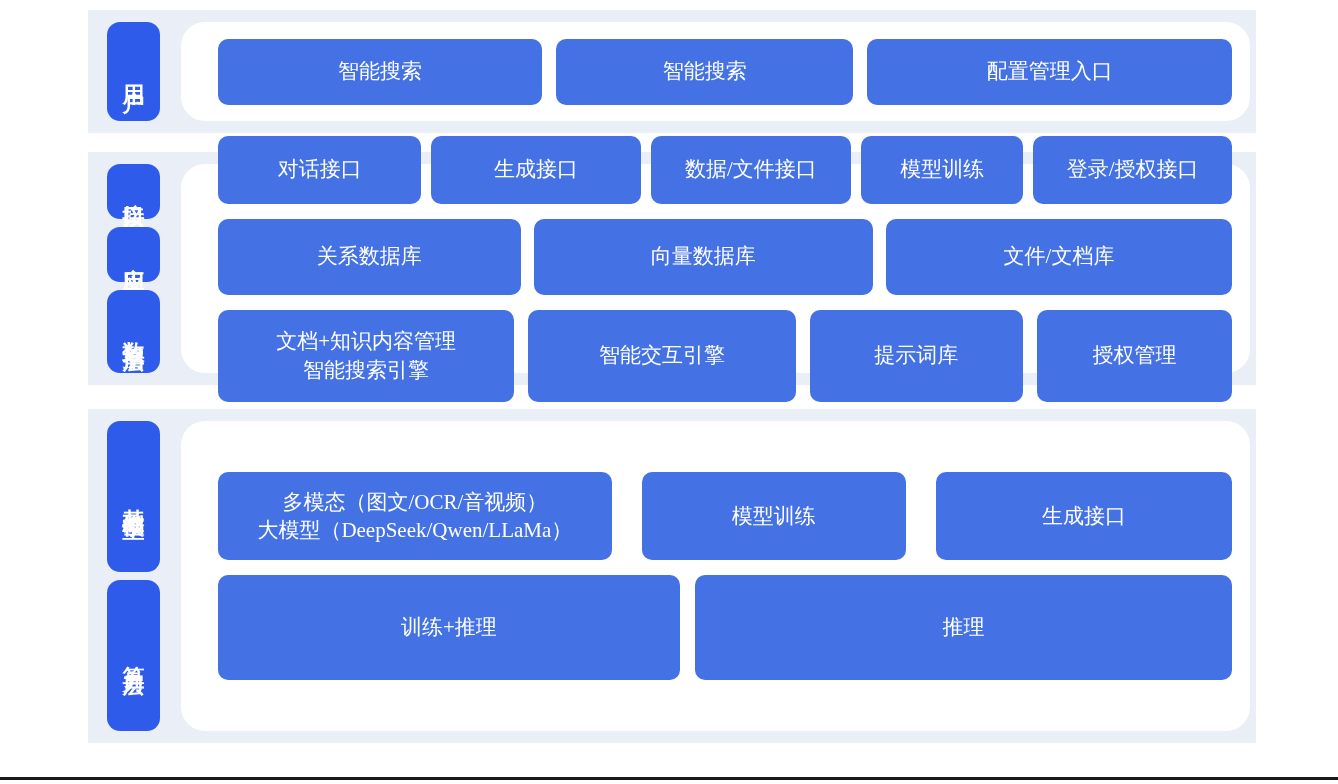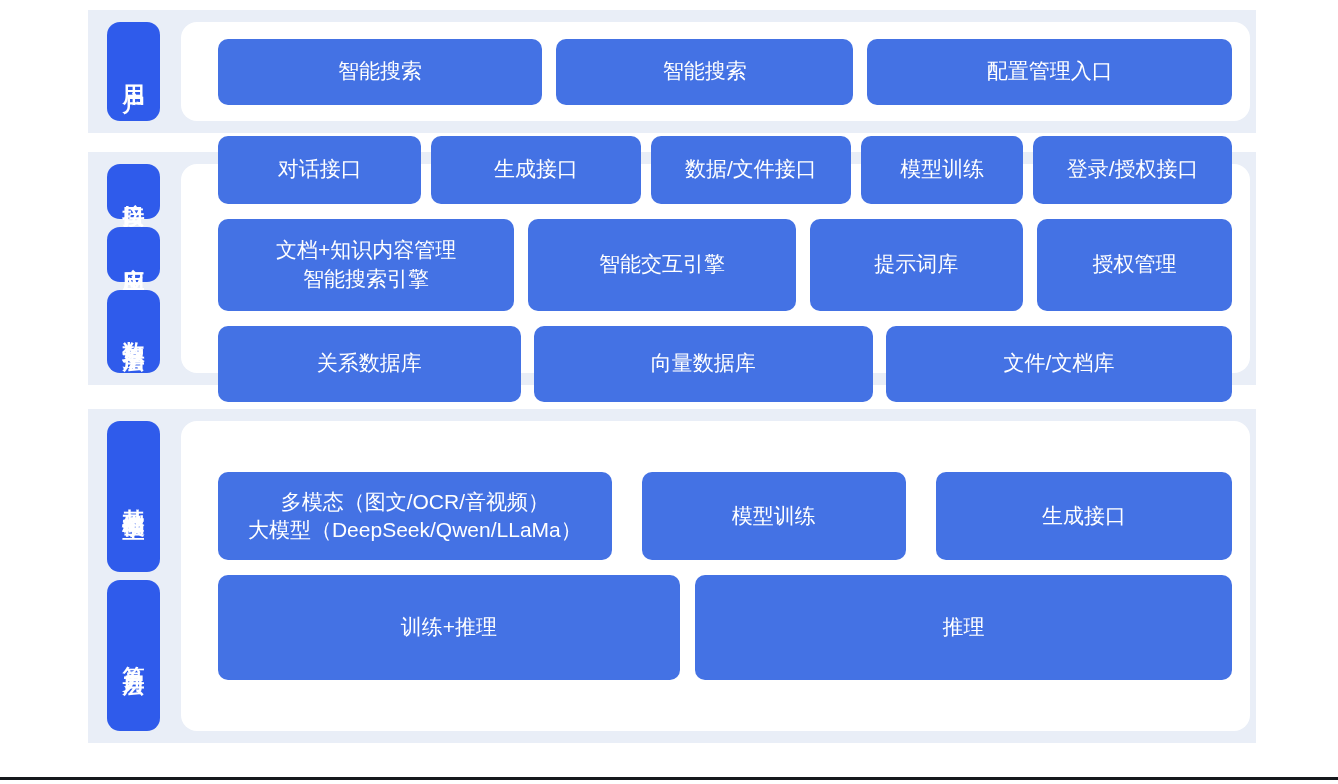--- a/index.html
+++ b/index.html
@@ -31,23 +31,23 @@
   .vlabel{
     background:var(--label_blue);
     border-radius:13px;color:var(--node_text);
     font-size:22px;font-weight:bold;
     display:flex;align-items:center;justify-content:center;
     writing-mode:vertical-rl;text-orientation:upright;
     letter-spacing:5px;
   }
   .panel{
     background:var(--panel_bg);
-    border-radius:16px;flex:1;
+    border-radius:24px;flex:1;
     display:flex;flex-direction:column;justify-content:center;
-    padding:12px 18px 12px 37px;box-sizing:border-box;
+    padding:12px 18px 12px 37px;box-sizing:border-box;font-family:Liberation Serif, serif;
   }
   .row{display:flex;}
   .row + .row{margin-top:15px;}
   .node{
     background:var(--node_blue);
     border-radius:10px;color:var(--node_text);
     font-size:21px;font-weight:500;
     display:flex;align-items:center;justify-content:center;
     text-align:center;white-space:pre-line;line-height:1.35;
     padding:4px 6px;box-sizing:border-box;
@@ -86,31 +86,31 @@
       <div class="vlabel" style="flex:3">数据层</div>
     </div>
     <div class="panel">
       <div class="row" style="gap:10px">
         <div class="node" style="flex:204;min-height:68px">对话接口</div>
         <div class="node" style="flex:210;min-height:68px">生成接口</div>
         <div class="node" style="flex:201;min-height:68px">数据/文件接口</div>
         <div class="node" style="flex:160;min-height:68px">模型训练</div>
         <div class="node" style="flex:199;min-height:68px">登录/授权接口</div>
       </div>
+      <div class="row" style="gap:13px">
+        <div class="node" style="flex:302;min-height:76px">关系数据库</div>
+        <div class="node" style="flex:340;min-height:76px">向量数据库</div>
+        <div class="node" style="flex:347;min-height:76px">文件/文档库</div>
+      </div>
       <div class="row" style="gap:14px">
         <div class="node" style="flex:298;min-height:92px">文档+知识内容管理
 智能搜索引擎</div>
         <div class="node" style="flex:268;min-height:92px">智能交互引擎</div>
         <div class="node" style="flex:211;min-height:92px">提示词库</div>
         <div class="node" style="flex:192;min-height:92px">授权管理</div>
-      </div>
-      <div class="row" style="gap:13px">
-        <div class="node" style="flex:302;min-height:76px">关系数据库</div>
-        <div class="node" style="flex:340;min-height:76px">向量数据库</div>
-        <div class="node" style="flex:347;min-height:76px">文件/文档库</div>
       </div>
     </div>
   </section>
 
   <section class="band s3">
     <div class="label-col">
       <div class="vlabel" style="flex:1;letter-spacing:3px">基础模型</div>
       <div class="vlabel" style="flex:1">算力层</div>
     </div>
     <div class="panel">

